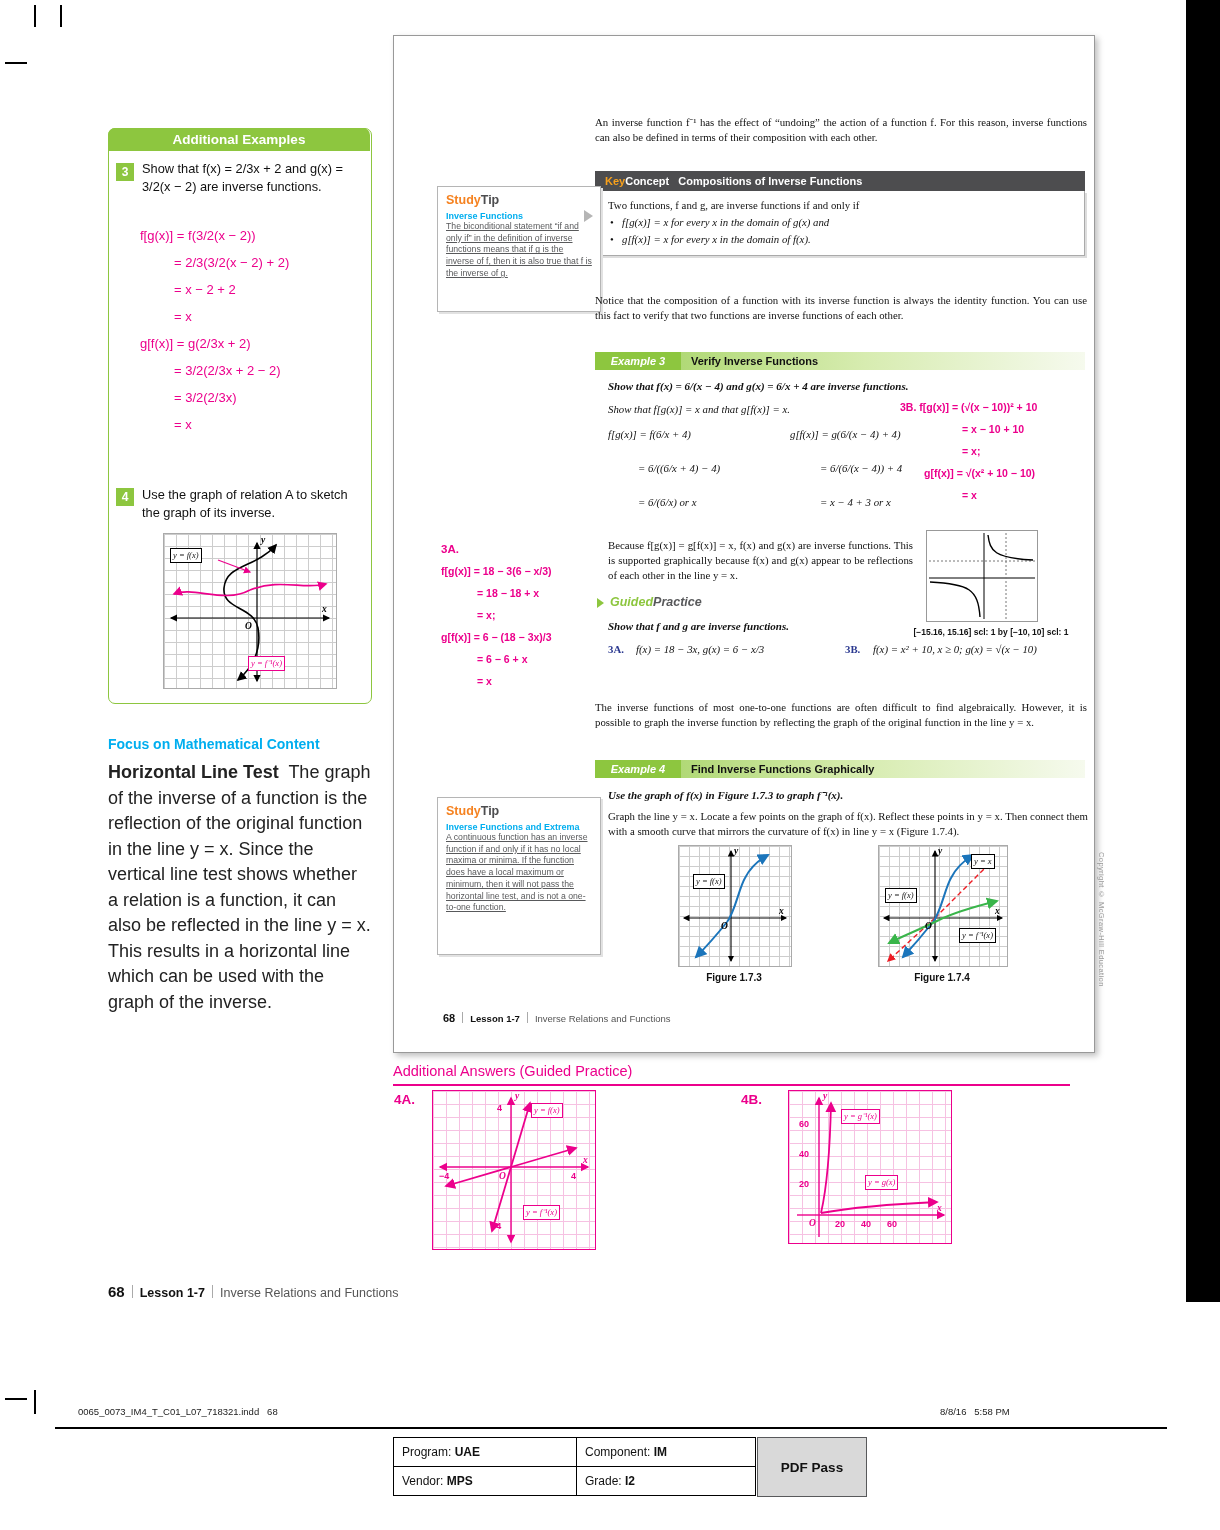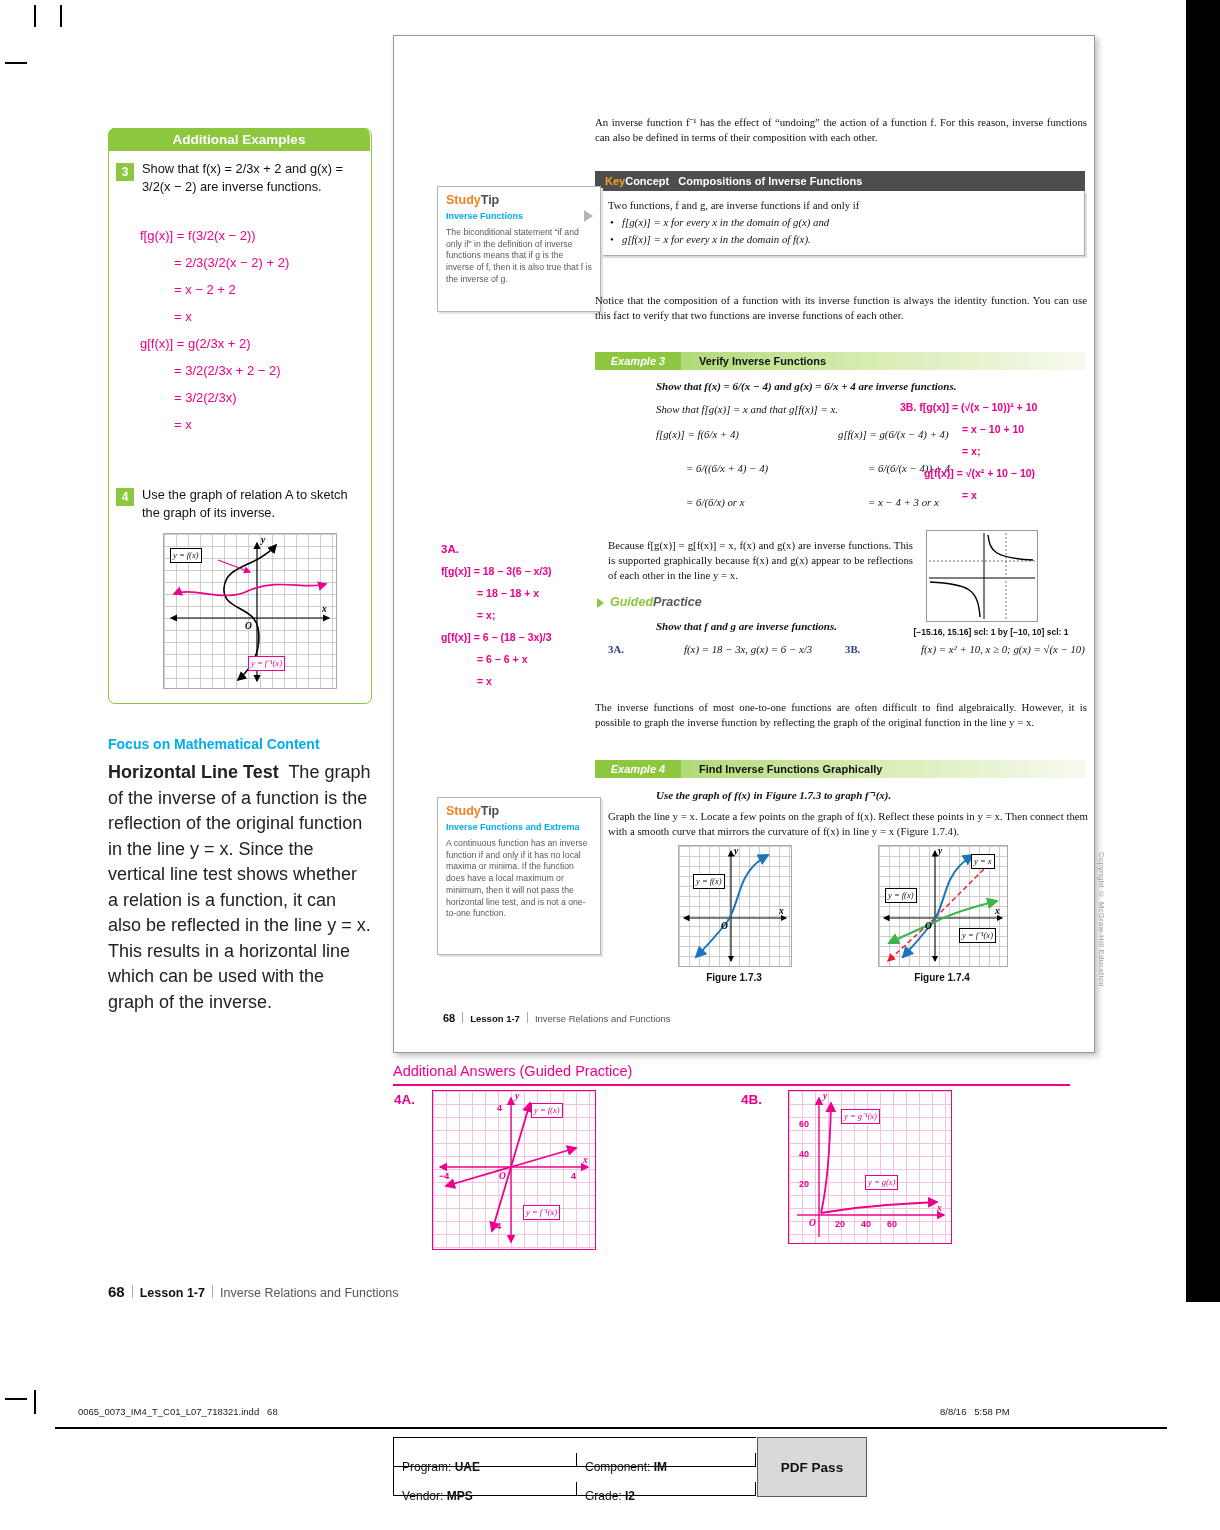--- a/index.html
+++ b/index.html
@@ -1,21 +1,21 @@
 <!DOCTYPE html>
 <html><head>
 <meta charset="utf-8">
 <style>
   html,body{margin:0;padding:0;background:#fff;}
   .page{position:relative;width:1220px;height:1530px;background:#fff;overflow:hidden;
         font-family:"Liberation Sans",sans-serif;color:#111;}
   .abs{position:absolute;}
   .cm{background:#000;}
   .para{font-family:"Liberation Serif",serif;font-size:10.8px;line-height:1.38;text-align:justify;color:#111;}
-  .mathline{font-family:"Liberation Serif",serif;font-style:italic;font-size:10.8px;white-space:nowrap;color:#111;margin-left:48px;}
+  .mathline{font-family:"Liberation Serif",serif;font-style:italic;font-size:10.8px;white-space:nowrap;color:#111;}
   .badge{width:18px;height:18px;background:#8dc63f;color:#fff;text-align:center;
          font:bold 12px/18px "Liberation Sans",sans-serif;}
   .sideprompt{font-size:12.8px;line-height:1.42;color:#111;}
   .mwork div{color:#ec008c;font-weight:400;font-size:13px;height:27px;white-space:nowrap;}
   .mwork .eq{padding-left:34px;}
   .mag{color:#ec008c;font-weight:bold;font-size:10.5px;white-space:nowrap;}
   .magl{height:22px;}
   
   .grid-gray{background-color:#fff;border:1px solid #aaa;
     background-image:linear-gradient(#cdcdcd 1px,transparent 1px),linear-gradient(90deg,#cdcdcd 1px,transparent 1px);
@@ -29,45 +29,45 @@
   .lblbox.m{border-color:#ec008c;color:#ec008c;}
   .axlbl{position:absolute;font:italic bold 9.5px "Liberation Serif",serif;color:#000;}
   .axlbl.m{color:#ec008c;}
   .tick{position:absolute;font:bold 9px "Liberation Sans",sans-serif;color:#ec008c;}
   
   .studytip{position:absolute;width:146px;background:#fff;border:1px solid #b5b5b5;
             box-shadow:2px 2px 0 #e2e2e2;padding:6px 8px 8px;}
   .st-head{font:bold 12.5px "Liberation Sans",sans-serif;color:#4d4d4f;}
   .st-head .o{color:#f58220;}
   .st-sub{font:bold 9px "Liberation Sans",sans-serif;color:#00aeef;margin-top:4px;}
-  .st-body{font:8.7px/1.35 "Liberation Sans",sans-serif;color:#58595b;margin-top:6px;}
+  .st-body{font:8.7px/1.35 "Liberation Sans",sans-serif;color:#58595b;margin-top:0;text-decoration:underline;}
   .tip-pointer{position:absolute;width:0;height:0;border-top:6px solid transparent;
                border-bottom:6px solid transparent;border-left:9px solid #b5b5b5;}
   
   .kc-head{height:20px;background:#4d4d4f;color:#fff;font:bold 11px/20px "Liberation Sans",sans-serif;padding-left:10px;}
   .kc-head .o{color:#f9a11b;}
   .kc-body{border:1px solid #aaa;border-top:none;background:#fff;box-shadow:2px 2px 0 #ddd;
            padding:8px 12px 10px;font-family:"Liberation Serif",serif;font-size:10.8px;}
   .kc-b{font-style:italic;margin-top:5px;padding-left:14px;position:relative;}
   .kc-b::before{content:"\2022";position:absolute;left:2px;font-style:normal;}
   
   .exbar{position:absolute;width:490px;height:18px;
          background:linear-gradient(to right,#9fd05c,#d7ecb0 55%,#f6faee);}
   .exbar .tab{position:absolute;left:0;top:0;width:86px;height:18px;background:#8dc63f;color:#fff;
               font:bold italic 11px/18px "Liberation Sans",sans-serif;text-align:center;}
-  .exbar .ttl{position:absolute;left:104px;top:0;height:22px;font:bold 11px/18px "Liberation Sans",sans-serif;color:#111;}
+  .exbar .ttl{position:absolute;left:96px;top:0;height:22px;font:bold 11px/18px "Liberation Sans",sans-serif;color:#111;}
   .gp-arrow{position:absolute;width:0;height:0;border-left:7px solid #8dc63f;
             border-top:5px solid transparent;border-bottom:5px solid transparent;}
   .gp-t{font:bold italic 12.5px "Liberation Sans",sans-serif;}
   .work div{height:34px;}
   .work .eq{padding-left:30px;}
   .vdiv{display:inline-block;width:1px;height:11px;background:#aaa;margin:0 7px;vertical-align:-1px;}
   .ptable{position:absolute;left:393px;top:1437px;display:grid;grid-template-columns:183px 179px;
           grid-auto-rows:29px;font:12px "Liberation Sans",sans-serif;border-top:1px solid #000;border-left:1px solid #000;}
-  .ptable .cell{border-right:1px solid #000;border-bottom:1px solid #000;padding:7px 0 0 8px;background:#fff;margin-top:15px;}
+  .ptable .cell{border-right:1px solid #000;border-bottom:1px solid #000;padding:7px 0 0 8px;background:#fff;}
   .pdfpass{position:absolute;left:757px;top:1437px;width:108px;height:58px;background:#d9d9d9;
            border:1px solid #58595b;display:flex;align-items:center;justify-content:center;
            font:bold 13.5px "Liberation Sans",sans-serif;color:#111;}
   .copy{position:absolute;left:1097px;top:852px;writing-mode:vertical-rl;
         font:7.5px "Liberation Sans",sans-serif;color:#999;letter-spacing:.4px;}
 </style>
 </head>
 <body>
 
 <div class="page">

